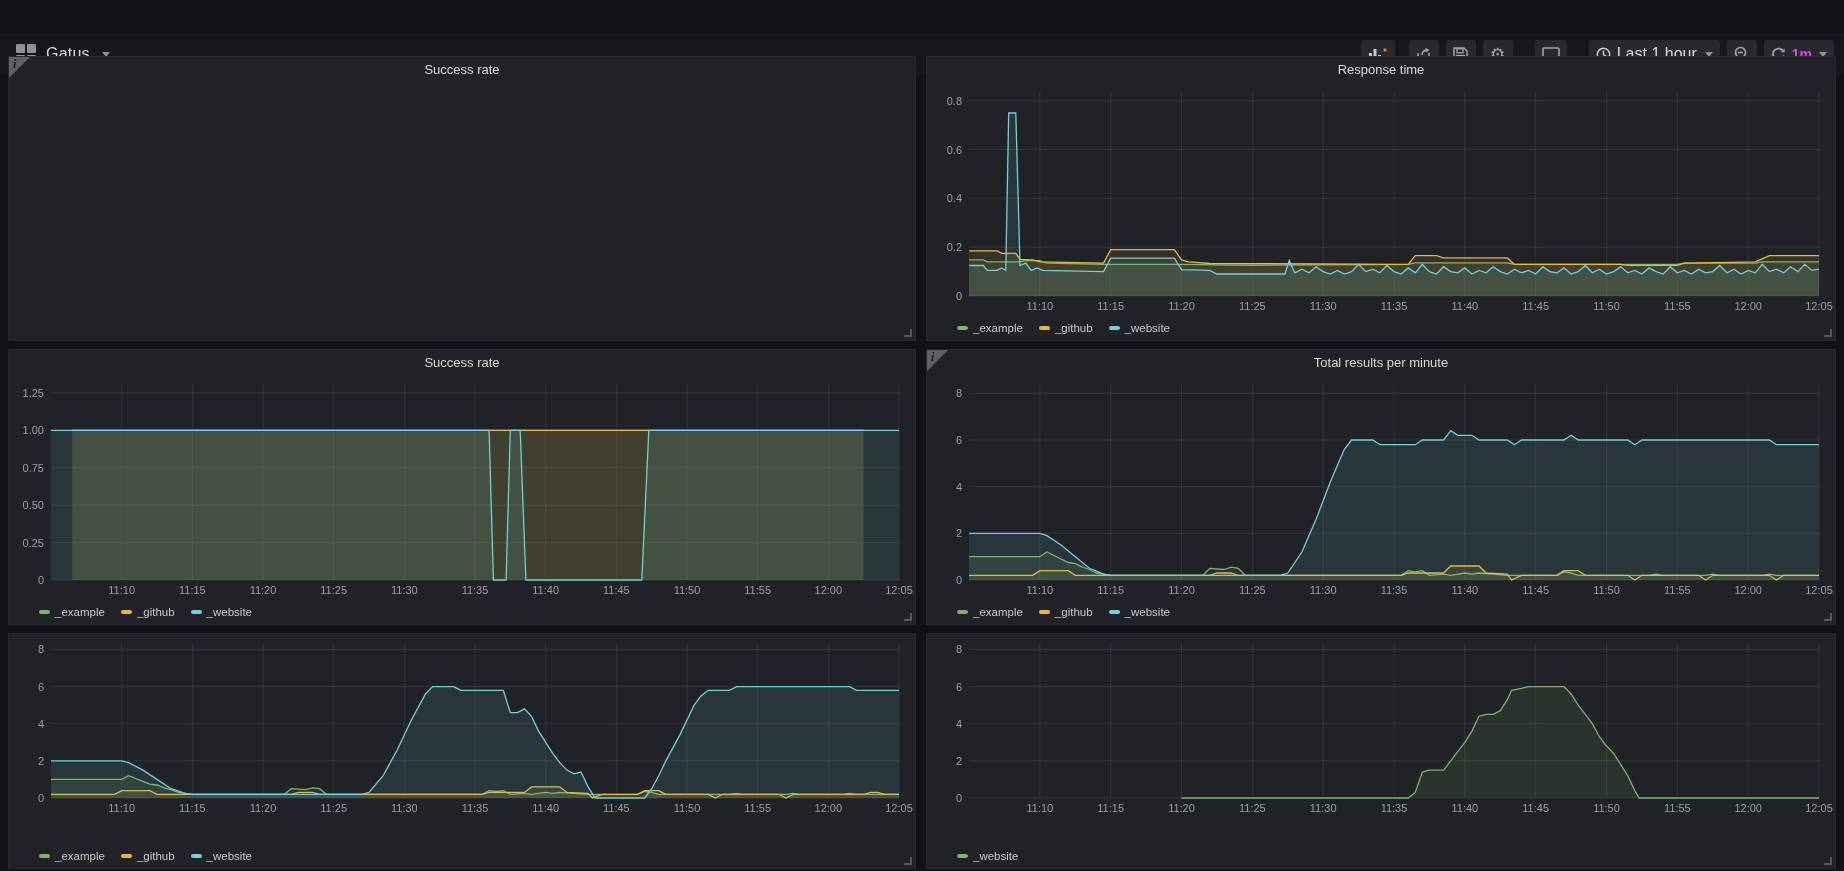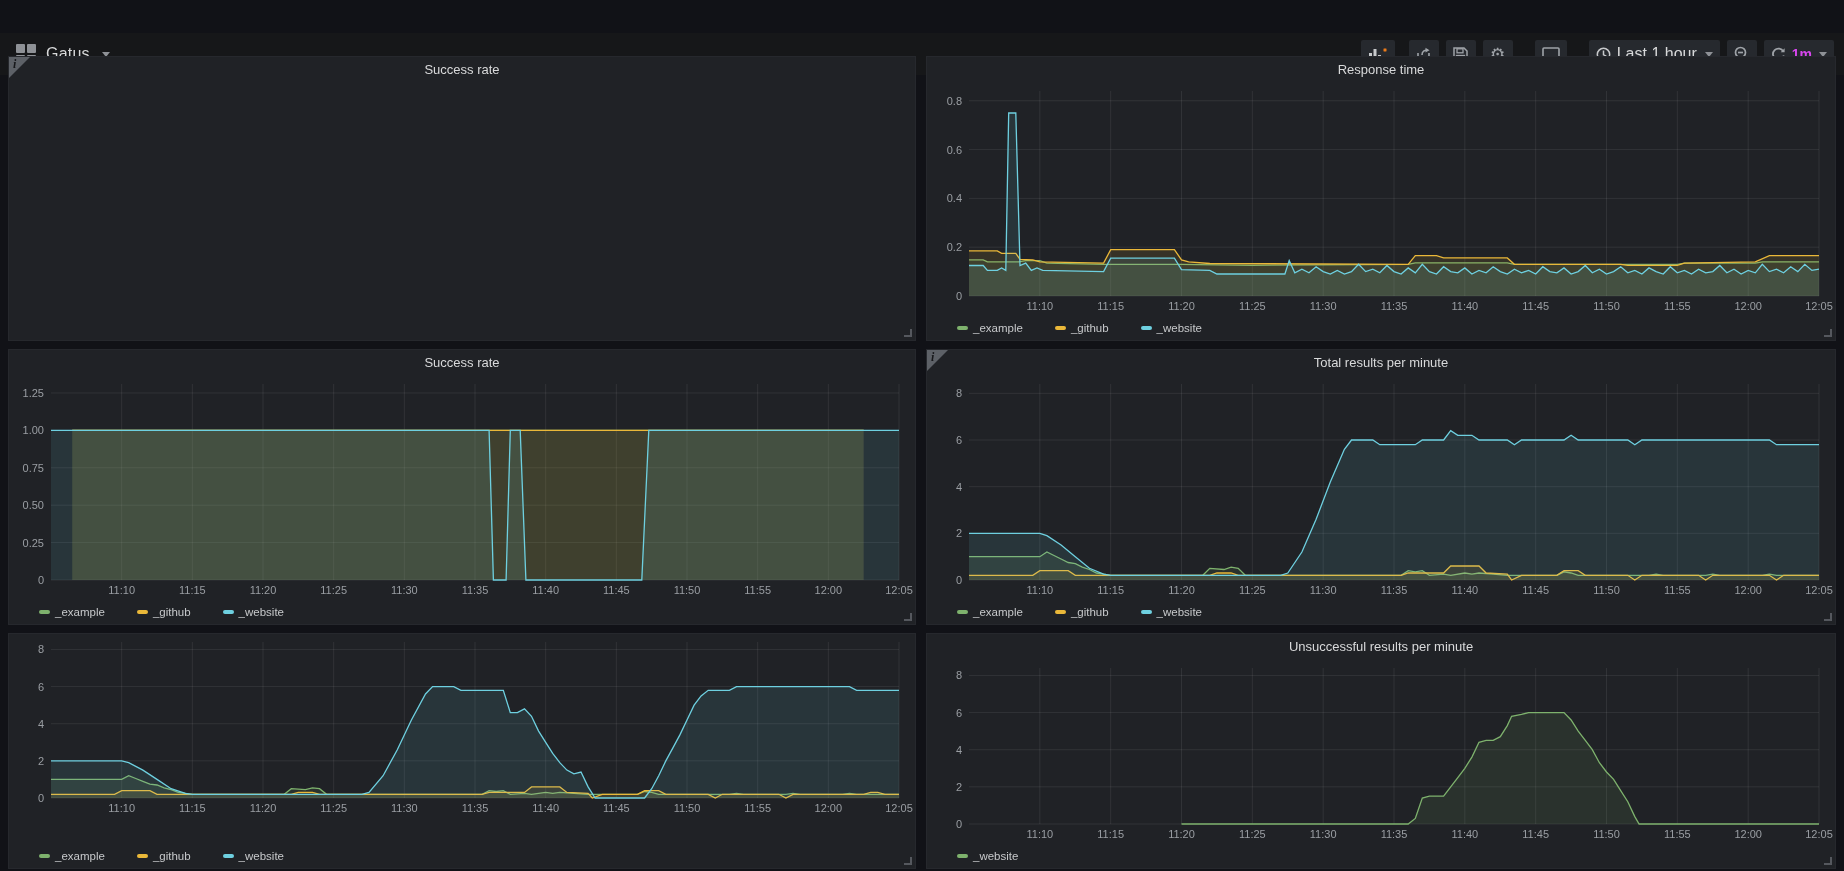--- a/index.html
+++ b/index.html
@@ -23,21 +23,21 @@
   .nav-btn .orange-txt{color:#d946ef;font-size:14px;font-weight:bold;margin:0 5px 0 6px;text-align:center;}
   .gear-glyph{font-size:17px;line-height:1;color:#9fa3a8;}
   
   .panel{position:absolute;background:#202226;border:1px solid #26282d;box-sizing:border-box;
          display:flex;flex-direction:column;}
   .panel::after{content:"";position:absolute;right:3px;bottom:3px;width:6px;height:6px;
         border-right:2px solid #55585e;border-bottom:2px solid #55585e;}
   .panel-title{flex:0 0 24px;line-height:26px;text-align:center;color:#d8d9da;font-size:13px;
         font-weight:normal;cursor:pointer;}
   .chart{flex:1 1 auto;position:relative;overflow:hidden;}
-  .legend{flex:0 0 24px;display:flex;align-items:center;gap:32px;padding-left:30px;}
+  .legend{flex:0 0 24px;display:flex;align-items:center;gap:16px;padding-left:30px;}
   .legend-item{display:flex;align-items:center;gap:5px;color:#c7c9cb;font-size:11.5px;cursor:pointer;}
   .legend-swatch{width:11px;height:4px;border-radius:2px;}
   .info-corner{position:absolute;top:0;left:0;width:0;height:0;z-index:3;
         border-top:21px solid #5d6167;border-right:21px solid transparent;cursor:pointer;}
   .info-corner i{position:absolute;top:-21px;left:4px;color:#17181b;
         font:italic bold 12px "Liberation Serif",serif;}
   .gauges{flex:1 1 auto;display:flex;}
   .gauge{flex:1 1 0;position:relative;}
 </style>
 </head>
@@ -364,21 +364,20 @@
           <span>_github</span>
         </span>
         <span class="legend-item">
           <span class="legend-swatch" style="background: rgb(110, 208, 224);"></span>
           <span>_website</span>
         </span>
       </div>
   </div>
 
   <div class="panel" id="panel-5" style="left: 926px; top: 633px; width: 910px; height: 236px;">
-    <div class="panel-title">Unsuccessful results per minute</div>
     <div class="chart"><svg width="908" height="184">
           <line x1="112.83333333333333" y1="8" x2="112.83333333333333" y2="164" stroke="rgba(255,255,255,0.08)"></line>
           <text x="112.83333333333333" y="178" text-anchor="middle" fill="#9a9ea3" font-size="11px">11:10</text>
           <line x1="183.66666666666666" y1="8" x2="183.66666666666666" y2="164" stroke="rgba(255,255,255,0.08)"></line>
           <text x="183.66666666666666" y="178" text-anchor="middle" fill="#9a9ea3" font-size="11px">11:15</text>
           <line x1="254.5" y1="8" x2="254.5" y2="164" stroke="rgba(255,255,255,0.08)"></line>
           <text x="254.5" y="178" text-anchor="middle" fill="#9a9ea3" font-size="11px">11:20</text>
           <line x1="325.3333333333333" y1="8" x2="325.3333333333333" y2="164" stroke="rgba(255,255,255,0.08)"></line>
           <text x="325.3333333333333" y="178" text-anchor="middle" fill="#9a9ea3" font-size="11px">11:25</text>
           <line x1="396.1666666666667" y1="8" x2="396.1666666666667" y2="164" stroke="rgba(255,255,255,0.08)"></line>

